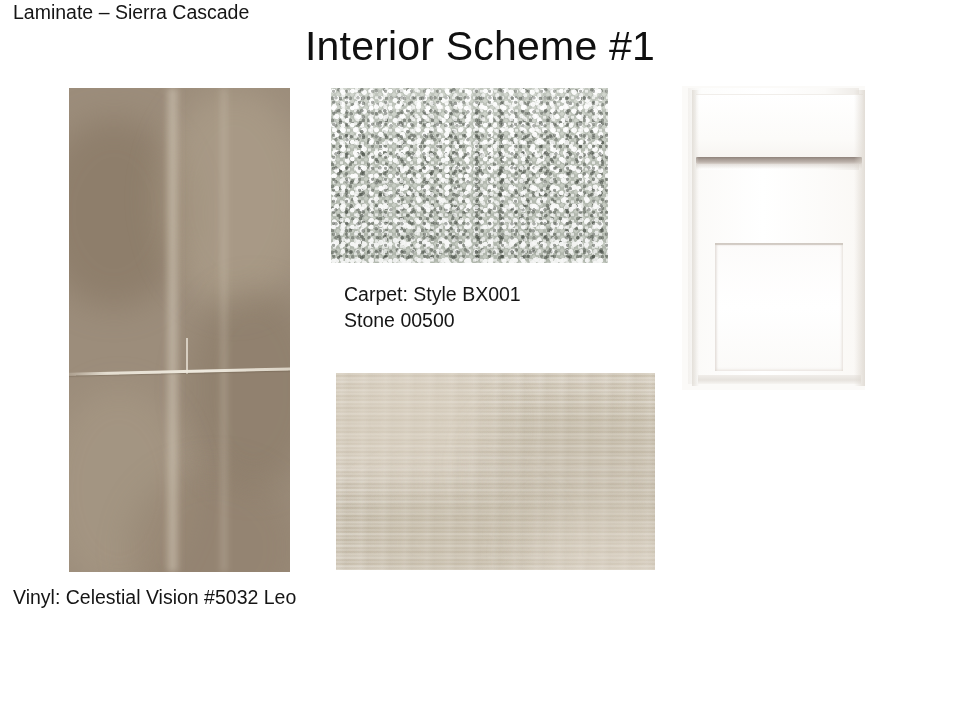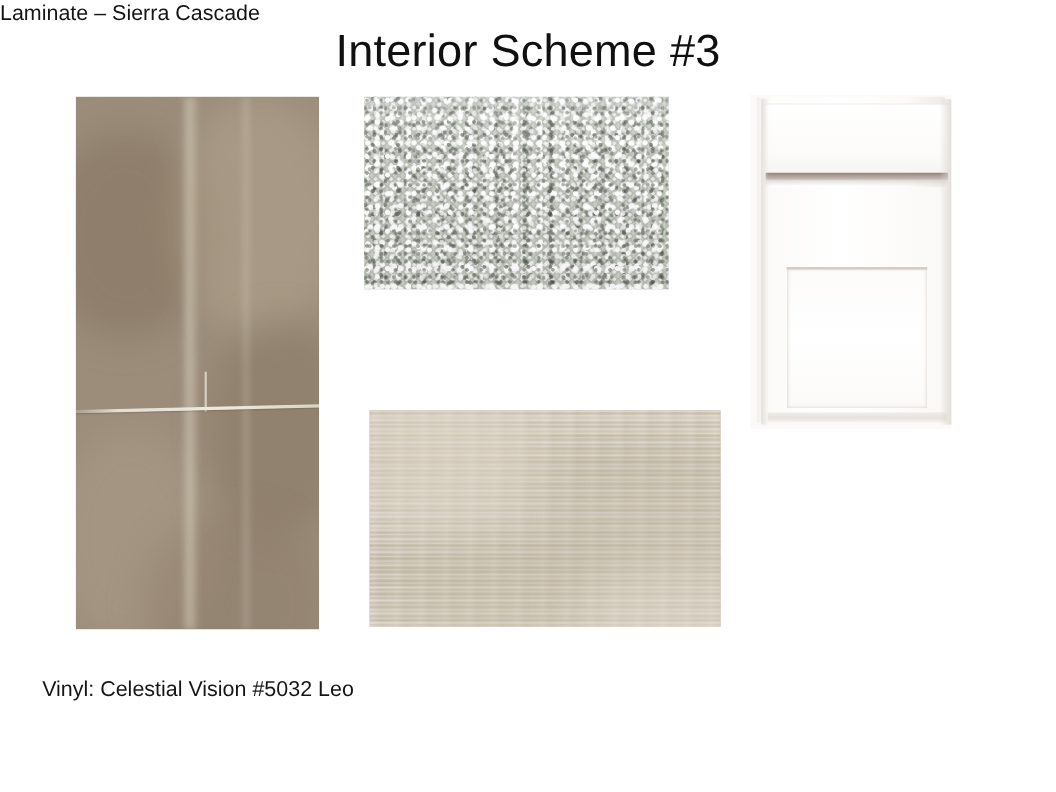--- a/index.html
+++ b/index.html
@@ -39,26 +39,27 @@
   }
 
   
   .swatch {
     position: absolute;
     overflow: hidden;
   }
 
   .caption {
     position: absolute;
-    text-align: center;
+    text-align: left;
     font-size: 19.5px;
     font-weight: 400;
     color: #151515;
     line-height: 1.32;
     white-space: pre-line;
+    padding-left: 13px;
   }
 
   
   #vinyl-swatch {
     left: 69px;
     top: 88px;
     width: 221px;
     height: 484px;
     background-color: #9c8d7b;
     background-image:
@@ -156,21 +157,20 @@
     top: 250px;
     width: 2px;
     height: 36px;
     background: rgba(236,230,218,0.75);
   }
 
   #vinyl-caption {
     left: 0px;
     top: 585px;
     width: 360px;
-    margin-top: 30px;
   }
 
   
   #carpet-swatch {
     left: 331px;
     top: 88px;
     width: 277px;
     height: 175px;
     background-color: #c9cec5;
     background-image:
@@ -380,39 +380,41 @@
     left: 660px;
     top: 408px;
     width: 246px;
   }
 </style>
 </head>
 <body>
 
 <div id="board">
 
-  <div id="board-title">Interior Scheme #3</div>
+  <div id="board-title">Interior Scheme #1</div>
 
   <div class="swatch" id="vinyl-swatch">
     <div class="blotch b1"></div>
     <div class="blotch b2"></div>
     <div class="blotch b3"></div>
     <div class="blotch b4"></div>
     <div class="blotch b5"></div>
     <div class="streak s1"></div>
     <div class="streak s2"></div>
     <div id="vinyl-butt-joint"></div>
     <div id="vinyl-seam"></div>
   </div>
   <div class="caption" id="vinyl-caption">Vinyl: Celestial Vision #5032 Leo</div>
 
   <div class="swatch" id="carpet-swatch">
     <div class="speck-layer"></div>
     <div class="sheen"></div>
   </div>
+  <div class="caption" id="carpet-caption">Carpet: Style BX001
+Stone 00500</div>
 
   <div class="swatch" id="laminate-swatch">
     <div class="mottle m1"></div>
     <div class="mottle m2"></div>
     <div class="mottle m3"></div>
     <div class="mottle m4"></div>
   </div>
   <div class="caption" id="laminate-caption">Laminate – Sierra Cascade</div>
 
   <div class="swatch" id="cabinet-swatch">

